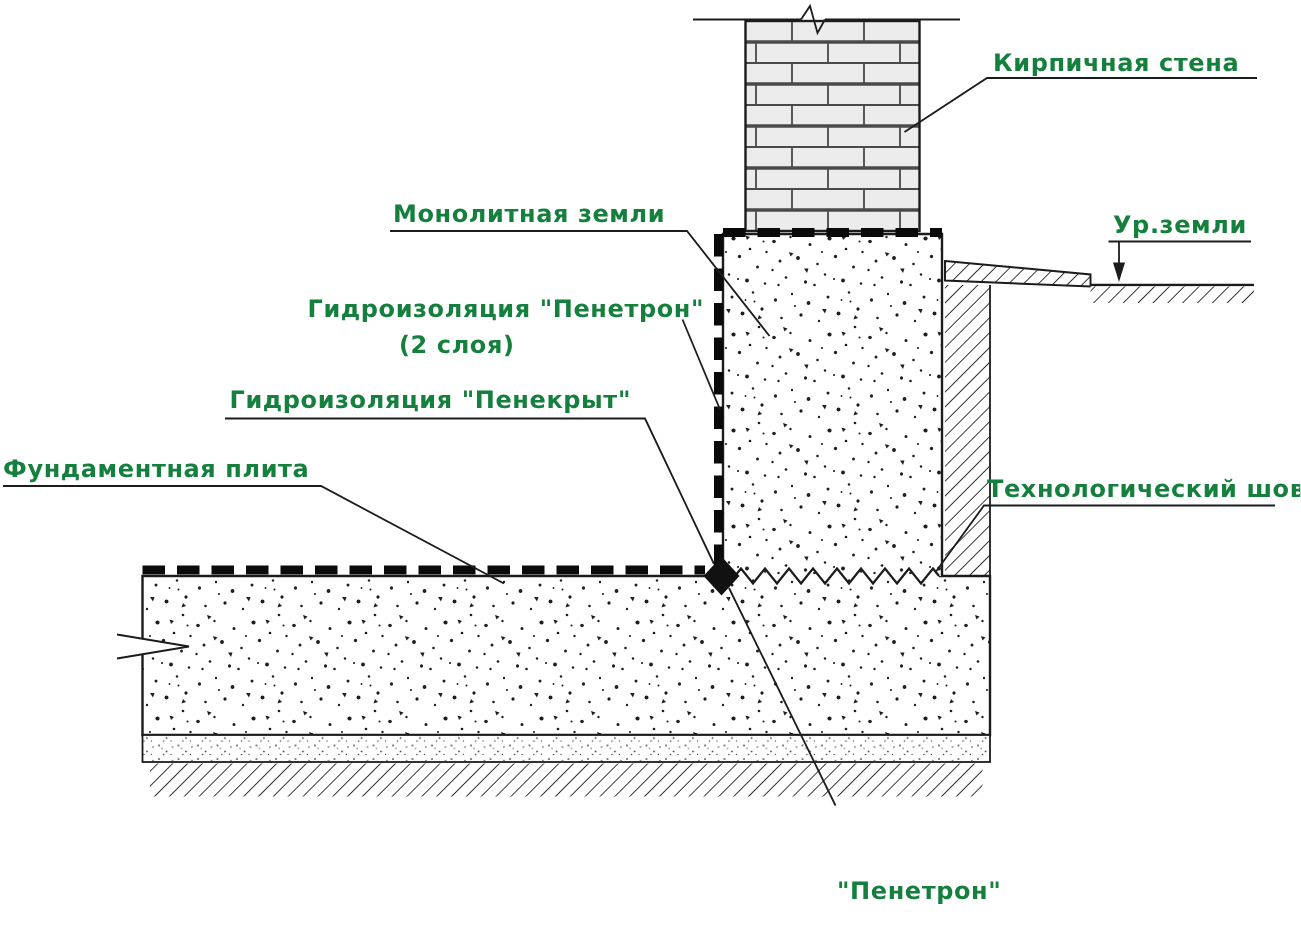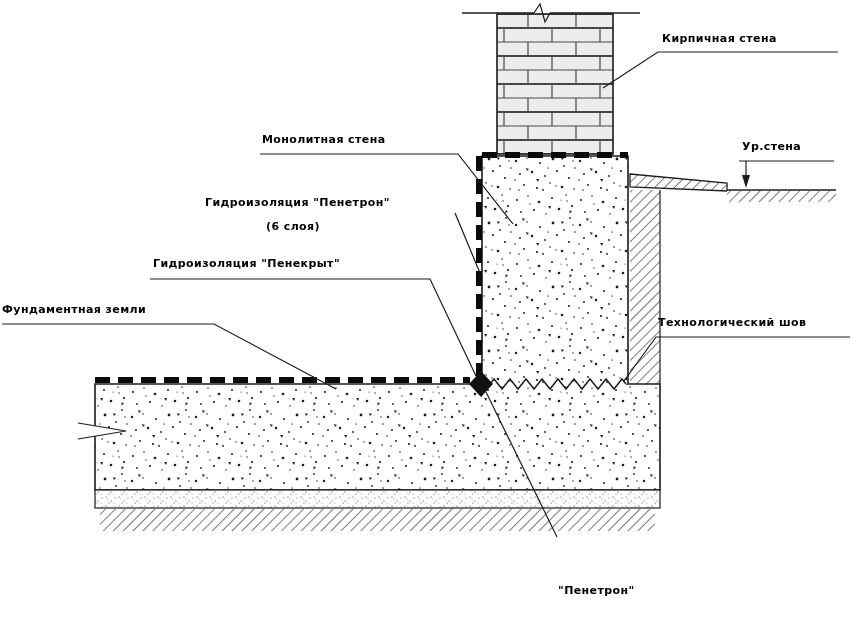--- a/index.html
+++ b/index.html
@@ -2,21 +2,21 @@
 <html><head>
 <meta charset="utf-8">
 <style>
   html,body{margin:0;padding:0;background:#ffffff;}
   .stage{
     position:relative;width:867px;height:621px;background:#ffffff;
     font-family:"DejaVu Sans","Liberation Sans",sans-serif;overflow:hidden;
   }
   .stage svg{position:absolute;left:0;top:0;}
   .lbl{
-    position:absolute;font-size:11px;line-height:1.15;color:#000000;
+    position:absolute;font-size:16px;line-height:1.15;color:#15803d;
     white-space:nowrap;letter-spacing:.4px;font-weight:600;
   }
 </style>
 </head>
 <body>
 
 <div class="stage">
 
   <svg width="867" height="621" viewBox="0 0 867 621">
     <defs>
@@ -138,22 +138,22 @@
       <path d="M260 154 H458 L513 224"></path>
       <path d="M455 213 L480 273"></path>
       <path d="M150 279 H430 L476 376"></path>
       <path d="M2 324 H214 L336 389"></path>
       <path d="M850 337 H656 L624 381"></path>
       <path d="M486 392 L557 537"></path>
     </g>
   </svg>
 
   <div class="lbl" style="left:662px;top:33px">Кирпичная стена</div>
-  <div class="lbl" style="left:742px;top:141px">Ур.стена</div>
-  <div class="lbl" style="left:262px;top:134px">Монолитная стена</div>
+  <div class="lbl" style="left:742px;top:141px">Ур.земли</div>
+  <div class="lbl" style="left:262px;top:134px">Монолитная земли</div>
   <div class="lbl" style="left:205px;top:197px">Гидроизоляция "Пенетрон"</div>
-  <div class="lbl" style="left:266px;top:221px">(6 слоя)</div>
+  <div class="lbl" style="left:266px;top:221px">(2 слоя)</div>
   <div class="lbl" style="left:153px;top:258px">Гидроизоляция "Пенекрыт"</div>
-  <div class="lbl" style="left:2px;top:304px">Фундаментная земли</div>
+  <div class="lbl" style="left:2px;top:304px">Фундаментная плита</div>
   <div class="lbl" style="left:658px;top:317px">Технологический шов</div>
   <div class="lbl" style="left:558px;top:585px">"Пенетрон"</div>
 
 </div>
 
 </body></html>

